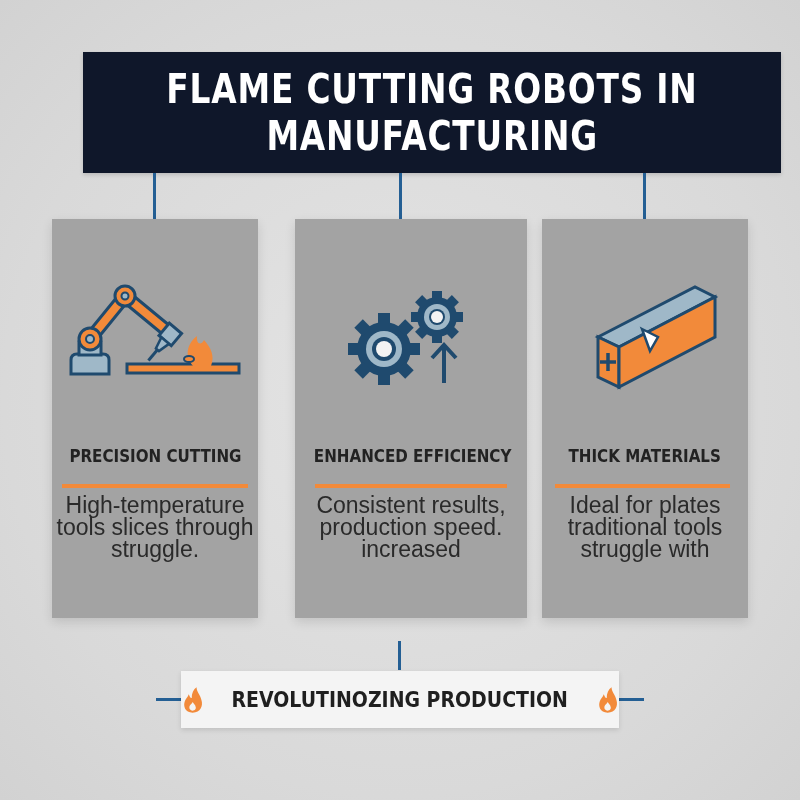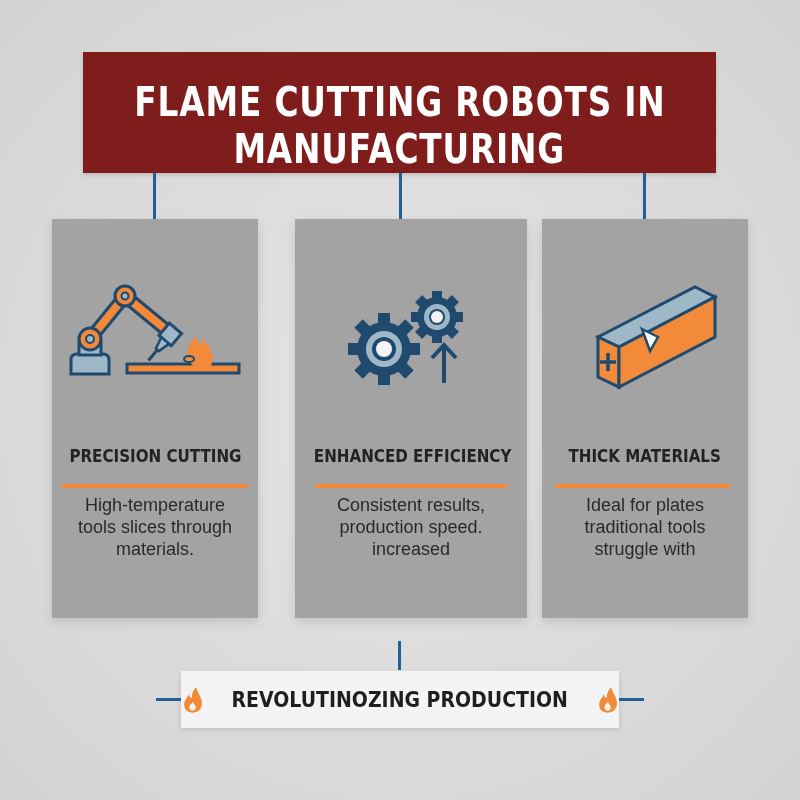--- a/index.html
+++ b/index.html
@@ -1,26 +1,26 @@
 <!DOCTYPE html>
 <html><head>
 <meta charset="utf-8">
 <style>
   html,body{margin:0;padding:0;}
   body{width:800px;height:800px;background:radial-gradient(ellipse at center,#e4e4e4 0%,#d9d9d9 70%,#d2d2d2 100%);position:relative;overflow:hidden;font-family:"Liberation Sans",sans-serif;}
-  .title-box{position:absolute;left:83px;top:52px;width:633px;height:121px;background:#7f1d1d;box-shadow:0 2px 4px rgba(0,0,0,.15);display:flex;flex-direction:column;align-items:center;justify-content:flex-end;}
+  .title-box{position:absolute;left:83px;top:52px;width:698px;height:121px;background:#0f172a;box-shadow:0 2px 4px rgba(0,0,0,.15);display:flex;flex-direction:column;align-items:center;justify-content:center;}
   .title-line{color:#fff;font-family:"DejaVu Sans",sans-serif;font-weight:bold;font-size:40px;letter-spacing:1px;line-height:47px;transform:scaleX(.82);white-space:nowrap;}
   .connector{position:absolute;width:3px;background:#245f94;}
   .dot{position:absolute;width:18px;height:18px;border-radius:50%;background:#245f94;}
   .card{position:absolute;top:219px;height:399px;background:#a3a3a3;box-shadow:0 4px 10px rgba(0,0,0,.12);}
   .icon-wrap{position:absolute;top:60px;left:0;right:0;height:120px;display:flex;align-items:center;justify-content:center;}
   .card-head{position:absolute;top:226px;left:0;right:0;text-align:center;font-family:"DejaVu Sans",sans-serif;font-weight:bold;font-size:18px;color:#222;white-space:nowrap;}
   .card-head span{display:inline-block;transform:scaleX(.84);}
   .underline{position:absolute;top:265px;height:4px;background:#f28a3a;}
-  .card-desc{position:absolute;top:275px;left:0;right:0;text-align:center;font-size:18px;line-height:22px;color:#2a2a2a;}
+  .card-desc{position:absolute;top:275px;left:0;right:0;text-align:center;font-size:23px;line-height:22px;color:#2a2a2a;}
   .card-desc div{white-space:nowrap;}
   .footer-line-v{position:absolute;left:398px;top:641px;width:3px;height:29px;background:#245f94;}
   .footer-line-h{position:absolute;top:698px;height:3px;background:#245f94;}
   .footer-box{position:absolute;left:181px;top:671px;width:438px;height:57px;background:#f4f4f4;box-shadow:0 2px 5px rgba(0,0,0,.12);display:flex;align-items:center;justify-content:center;}
   .footer-text{font-family:"DejaVu Sans",sans-serif;font-weight:bold;font-size:22px;color:#1f1f1f;transform:scaleX(.86);white-space:nowrap;}
   .flame{width:24px;height:28px;}
 </style>
 </head>
 <body>
 
@@ -64,21 +64,21 @@
         <line x1="104" y1="70" x2="104" y2="84" stroke="#1f4a6e" stroke-width="3"></line>
       </g>
       <ellipse cx="124" cy="75" rx="5" ry="3" fill="#f28a3a" stroke="#1f4a6e" stroke-width="2"></ellipse>
     </svg>
   </div>
   <div class="card-head"><span>PRECISION CUTTING</span></div>
   <div class="underline" style="left:10px;right:10px;"></div>
   <div class="card-desc">
     <div>High-temperature</div>
     <div>tools slices through</div>
-    <div>materials.</div>
+    <div>struggle.</div>
   </div>
 </div>
 
 <div class="card" style="left:295px;width:232px;">
   <div class="icon-wrap">
     <svg width="130" height="110" viewBox="0 0 130 110">
 
       <g transform="translate(38 65)" fill="#1f4a6e">
         <circle r="27"></circle>
         <g>

